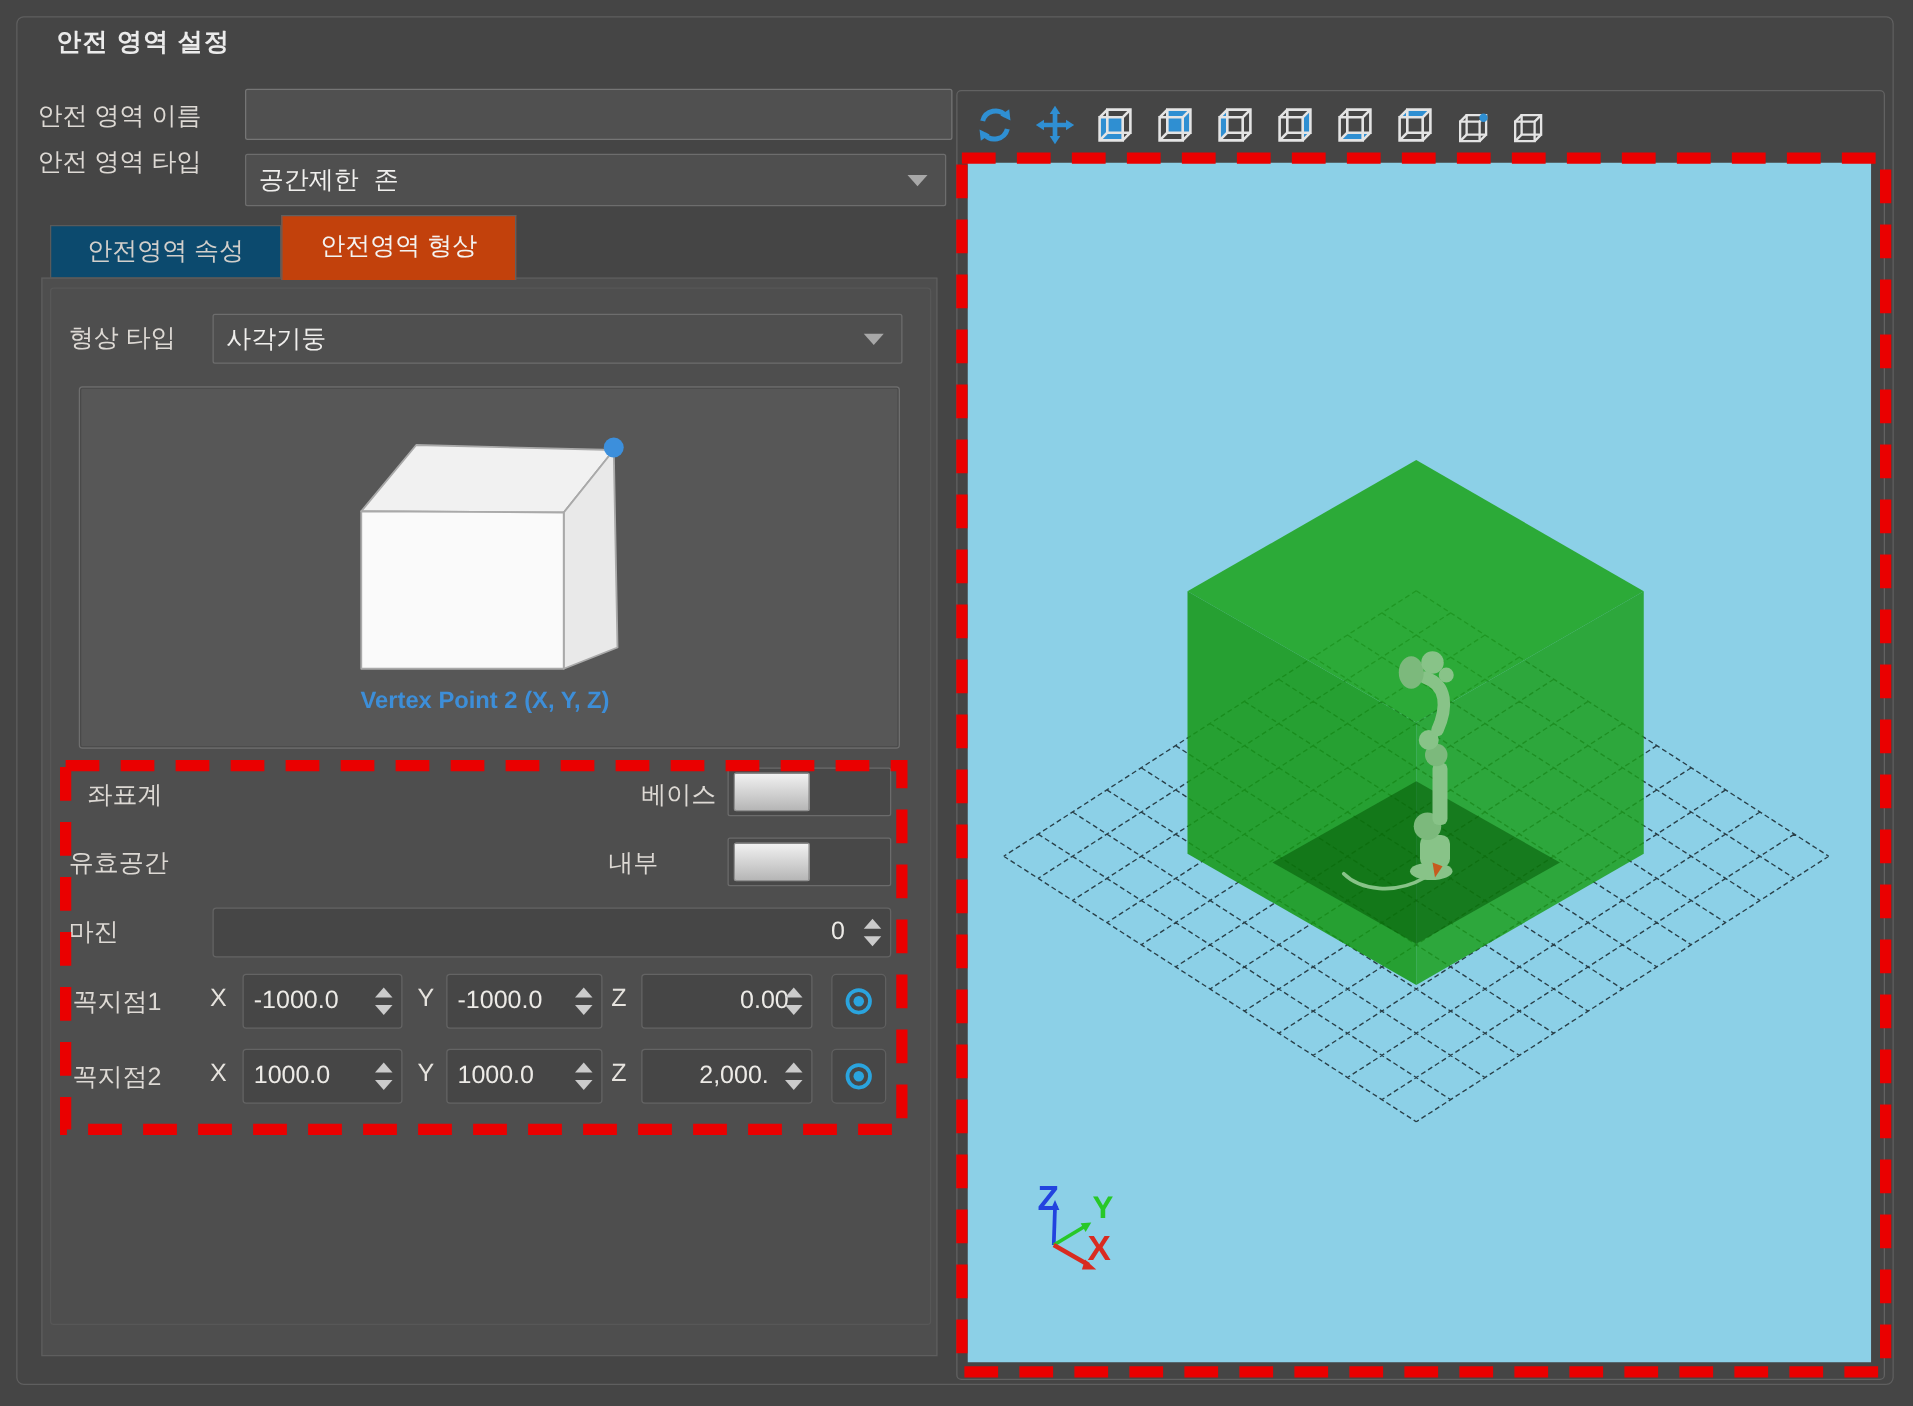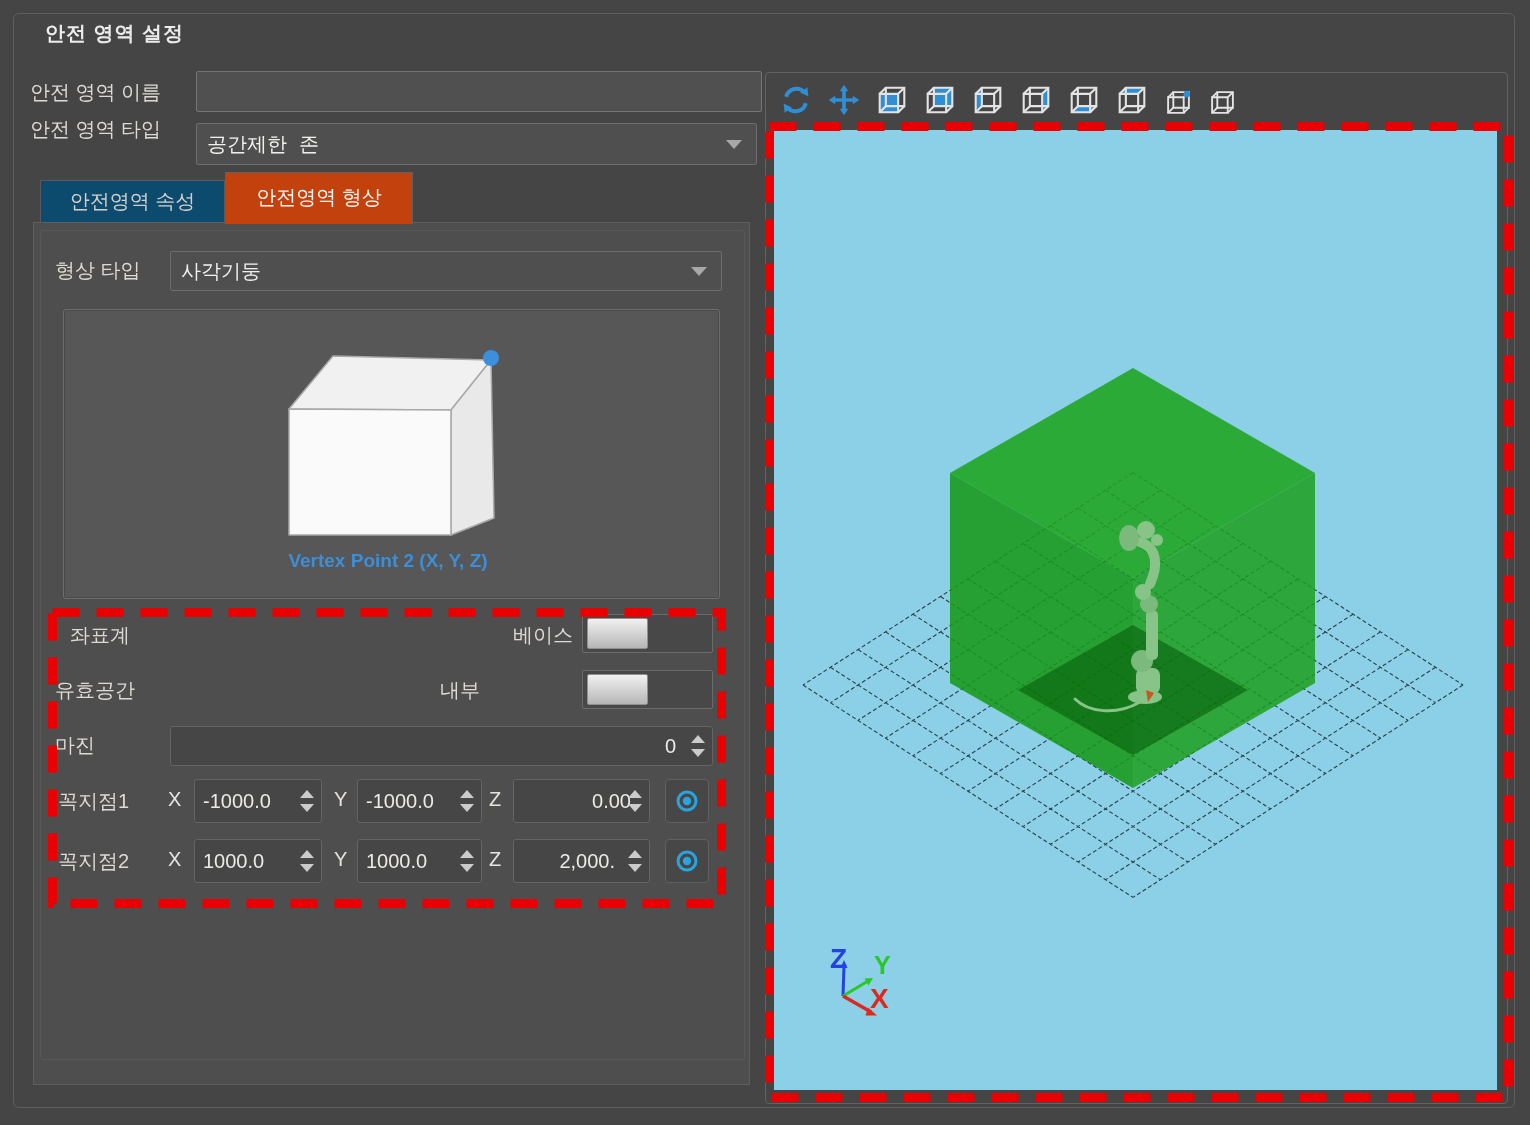--- a/index.html
+++ b/index.html
@@ -84,21 +84,21 @@
   </div>
   <div class="abs caption">Vertex Point 2 (X, Y, Z)</div>
 
   <div class="abs label" style="left:70px;top:622px;z-index:4;">좌표계</div>
   <div class="abs label" style="left:440px;top:622px;width:133px;text-align:right;z-index:4;">베이스</div>
   <div class="abs toggle" style="left:582px;top:614px;z-index:4;">
     <span class="knob"></span>
   </div>
 
   <div class="abs label" style="left:55px;top:677px;z-index:4;">유효공간</div>
-  <div class="abs label" style="left:440px;top:677px;width:133px;text-align:left;z-index:4;">내부</div>
+  <div class="abs label" style="left:440px;top:677px;width:133px;text-align:center;z-index:4;">내부</div>
   <div class="abs toggle" style="left:582px;top:670px;z-index:4;">
     <span class="knob"></span>
   </div>
 
   <div class="abs label" style="left:55px;top:732px;z-index:4;">마진</div>
   <div class="abs spin" style="left:170px;top:726px;width:543px;height:40px;z-index:4;">
     <span class="val" style="right:36px;">0</span>
     <span class="arrows">
         <span class="arr-up"></span>
         <span class="arr-dn"></span>

